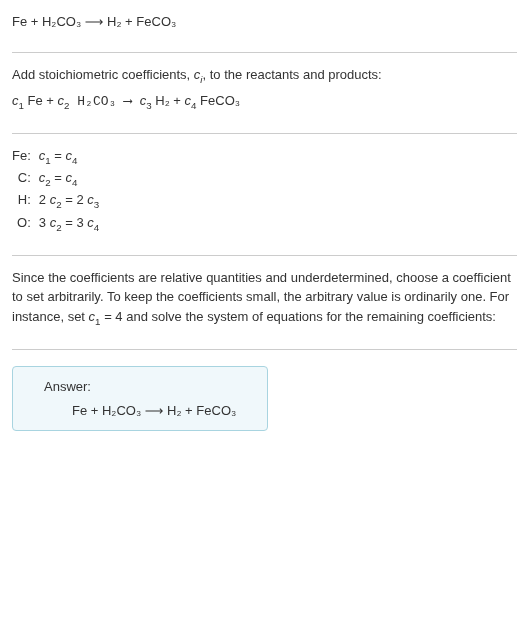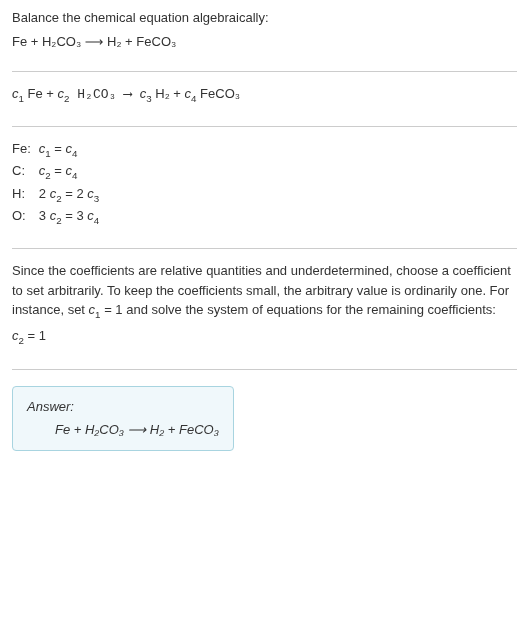--- a/index.html
+++ b/index.html
@@ -30,35 +30,35 @@
     }
     .coef-table {
       display: table;
       margin-top: 4px;
     }
     .coef-row {
       display: table-row;
     }
     .coef-label {
       display: table-cell;
+      text-align: right;
       padding-right: 8px;
       white-space: nowrap;
     }
     .coef-eq {
       display: table-cell;
       margin-top: 8px;
     }
     .answer-box {
       background: #f0f8fb;
       border: 1px solid #a8d4e0;
       border-radius: 4px;
-      padding: 10px 14px;
+      padding: 10px 31px;
       display: inline-block;
       margin-top: 4px;
-      font-style: italic;
     }
     .answer-label {
       margin-bottom: 4px;
     }
     .answer-eq {
       padding-left: 28px;
     }
     .sub {
       font-size: 0.75em;
       vertical-align: sub;
@@ -68,27 +68,29 @@
       font-family: Liberation Mono, monospace;
     }
     .ital {
       font-style: italic;
     }
   </style>
 </head>
 <body>
 
 <div class="section">
-  <div>Balance the chemical equation algebraically:</div>
   <div class="equation-line">Fe + H₂CO₃  ⟶  H₂ + FeCO₃</div>
 </div>
 
 <hr class="divider">
 
 <div class="section">
+  <div>
+    <span>Add stoichiometric coefficients, </span><span class="ital">c</span><span class="sub ital">i</span><span>, to the reactants and products:</span>
+  </div>
   <div class="equation-line">
     <span class="ital">c</span><span class="sub">1</span><span> Fe + </span><span class="ital">c</span><span class="sub">2</span><span class="arrow"> H₂CO₃  ⟶  </span><span class="ital">c</span><span class="sub">3</span><span> H₂ + </span><span class="ital">c</span><span class="sub">4</span><span> FeCO₃</span>
   </div>
 </div>
 
 <hr class="divider">
 
 <div class="section">
   <div class="coef-table">
     <div class="coef-row">
@@ -115,24 +117,21 @@
         <span>3 </span><span class="ital">c</span><span class="sub">2</span><span> = 3 </span><span class="ital">c</span><span class="sub">4</span>
       </div>
     </div>
   </div>
 </div>
 
 <hr class="divider">
 
 <div class="section">
   <div>
-    <span>Since the coefficients are relative quantities and underdetermined, choose a coefficient to set arbitrarily. To keep the coefficients small, the arbitrary value is ordinarily one. For instance, set </span><span class="ital">c</span><span class="sub">1</span><span> = 1 and solve the system of equations for the remaining coefficients:</span>
-  </div>
-  <div class="equation-line">
-    <span class="ital">c</span><span class="sub">2</span><span> = 1</span>
+    <span>Since the coefficients are relative quantities and underdetermined, choose a coefficient to set arbitrarily. To keep the coefficients small, the arbitrary value is ordinarily one. For instance, set </span><span class="ital">c</span><span class="sub">1</span><span> = 4 and solve the system of equations for the remaining coefficients:</span>
   </div>
 </div>
 
 <hr class="divider">
 
 <div class="section">
   <div class="answer-box">
     <div class="answer-label">Answer:</div>
     <div class="answer-eq">Fe + H₂CO₃  ⟶  H₂ + FeCO₃</div>
   </div>

